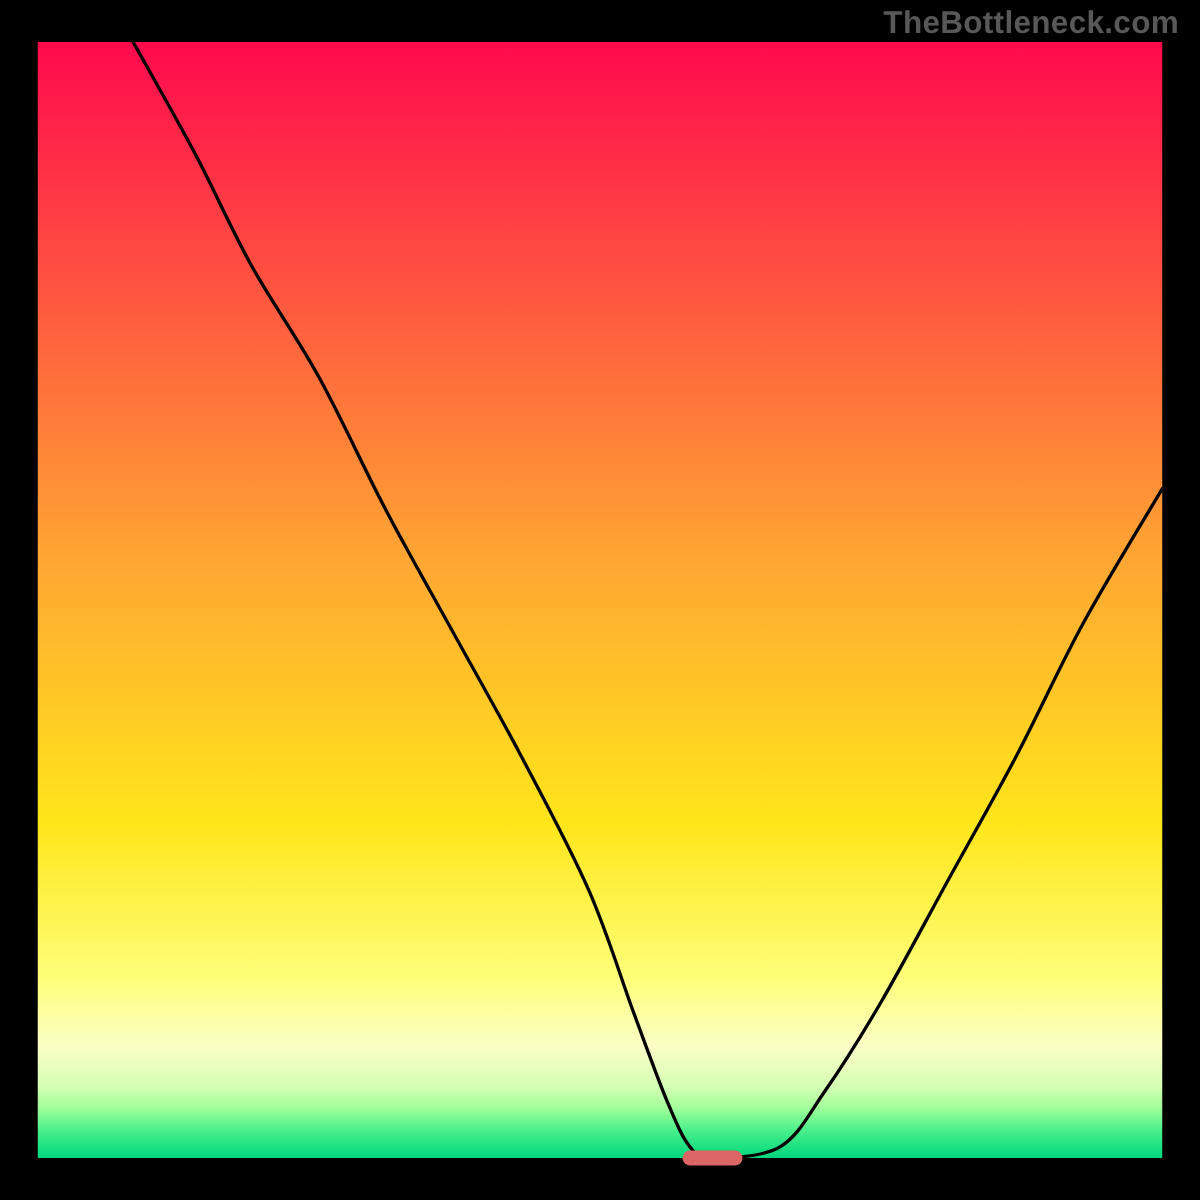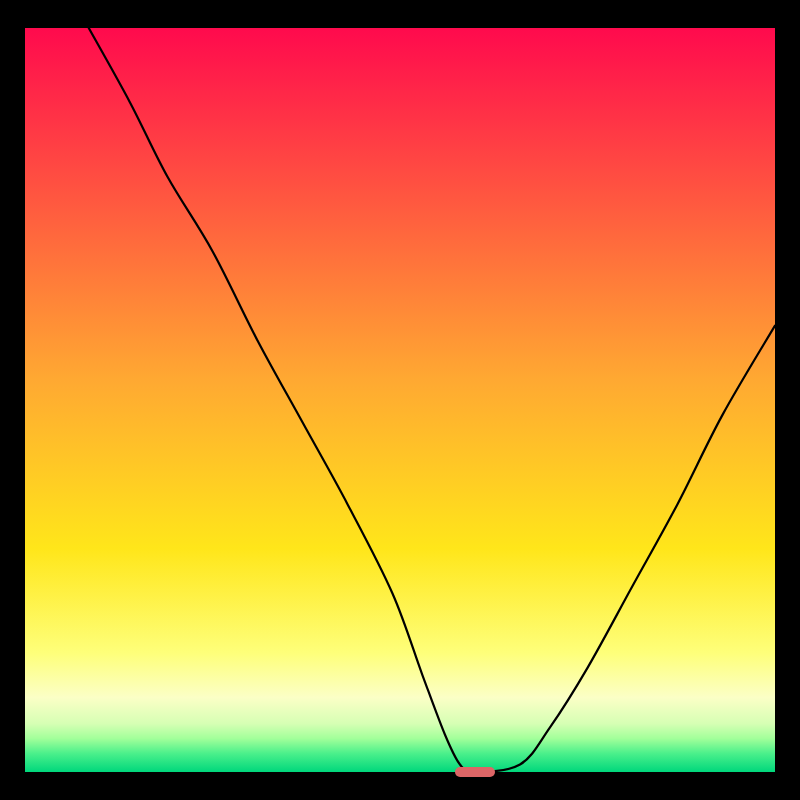--- a/index.html
+++ b/index.html
@@ -46,20 +46,21 @@
     position: absolute;
     border-radius: 999px;
     background: #dc6566;
   }
 </style>
 </head>
 <body>
 
 <div class="frame">
 
+  <div class="watermark">TheBottleneck.com</div>
 
   <div class="plot-area">
 
     <svg class="gradient-bg" viewBox="0 0 750 744" preserveAspectRatio="none">
       <defs>
         <linearGradient id="bg-grad" x1="0" y1="0" x2="0" y2="1">
             <stop offset="0%" stop-color="#ff0a4d"></stop>
             <stop offset="47%" stop-color="#ffa832"></stop>
             <stop offset="70%" stop-color="#ffe61a"></stop>
             <stop offset="84%" stop-color="#feff7a"></stop>

